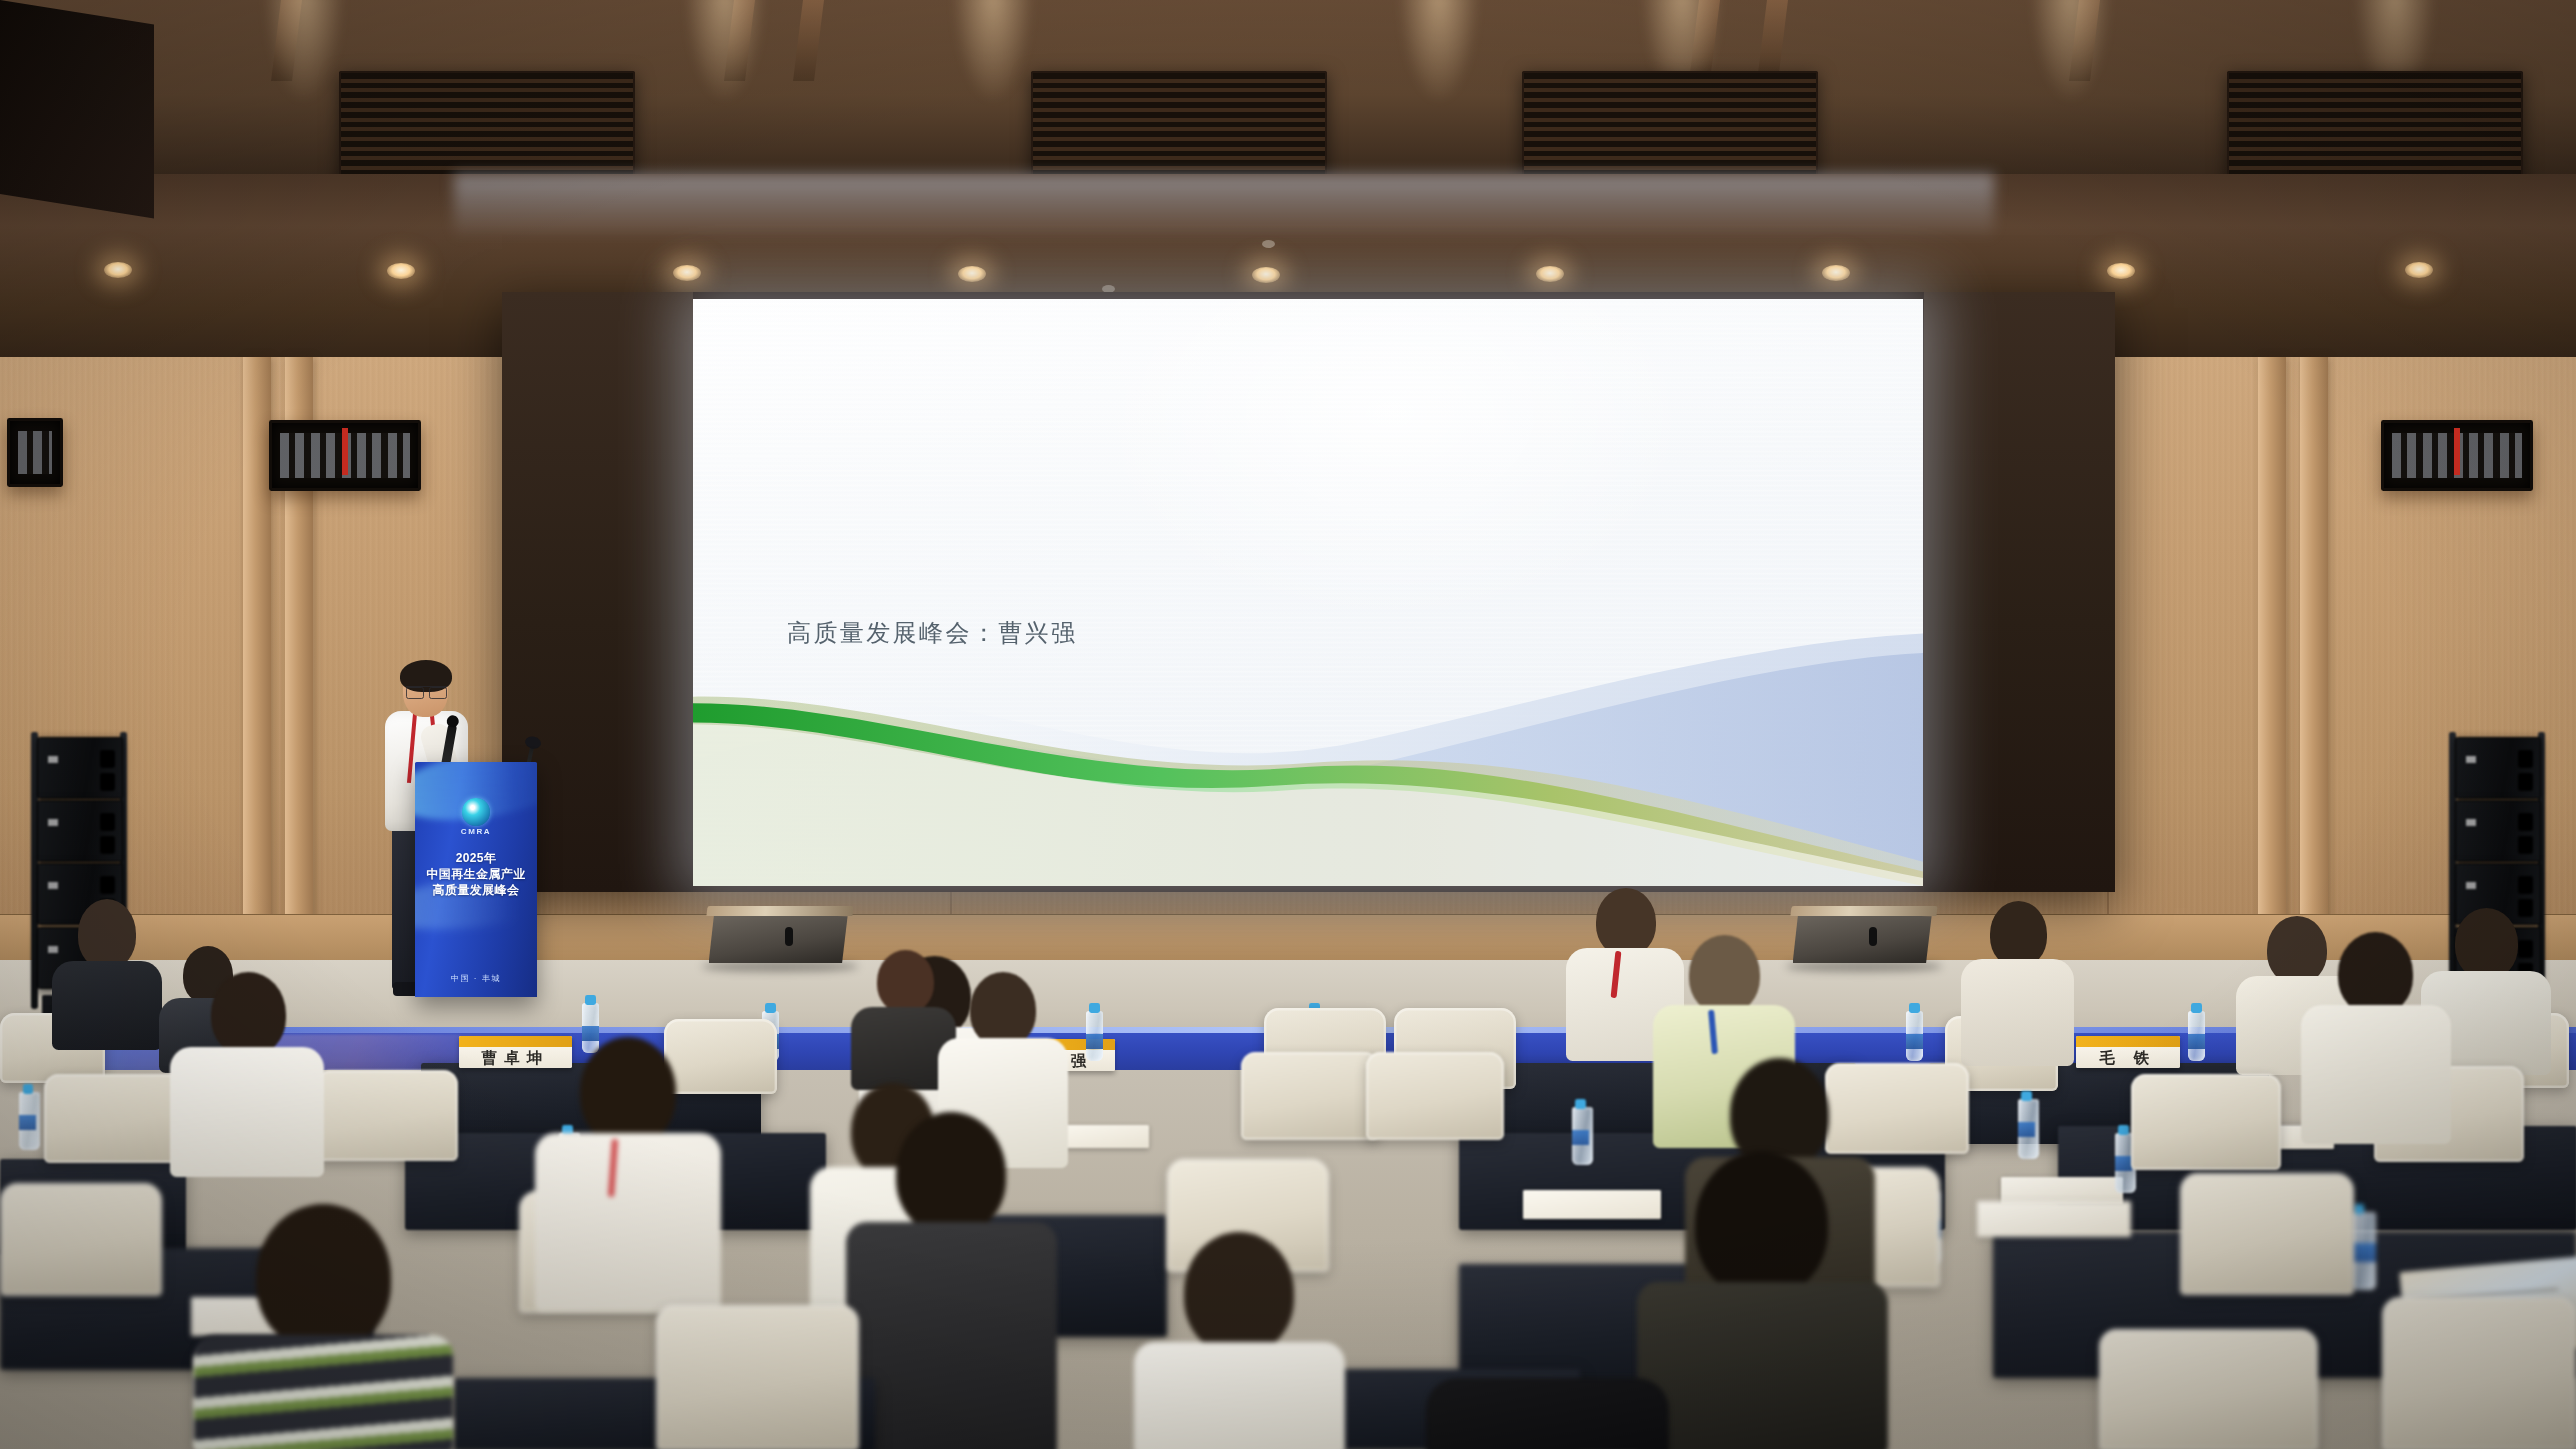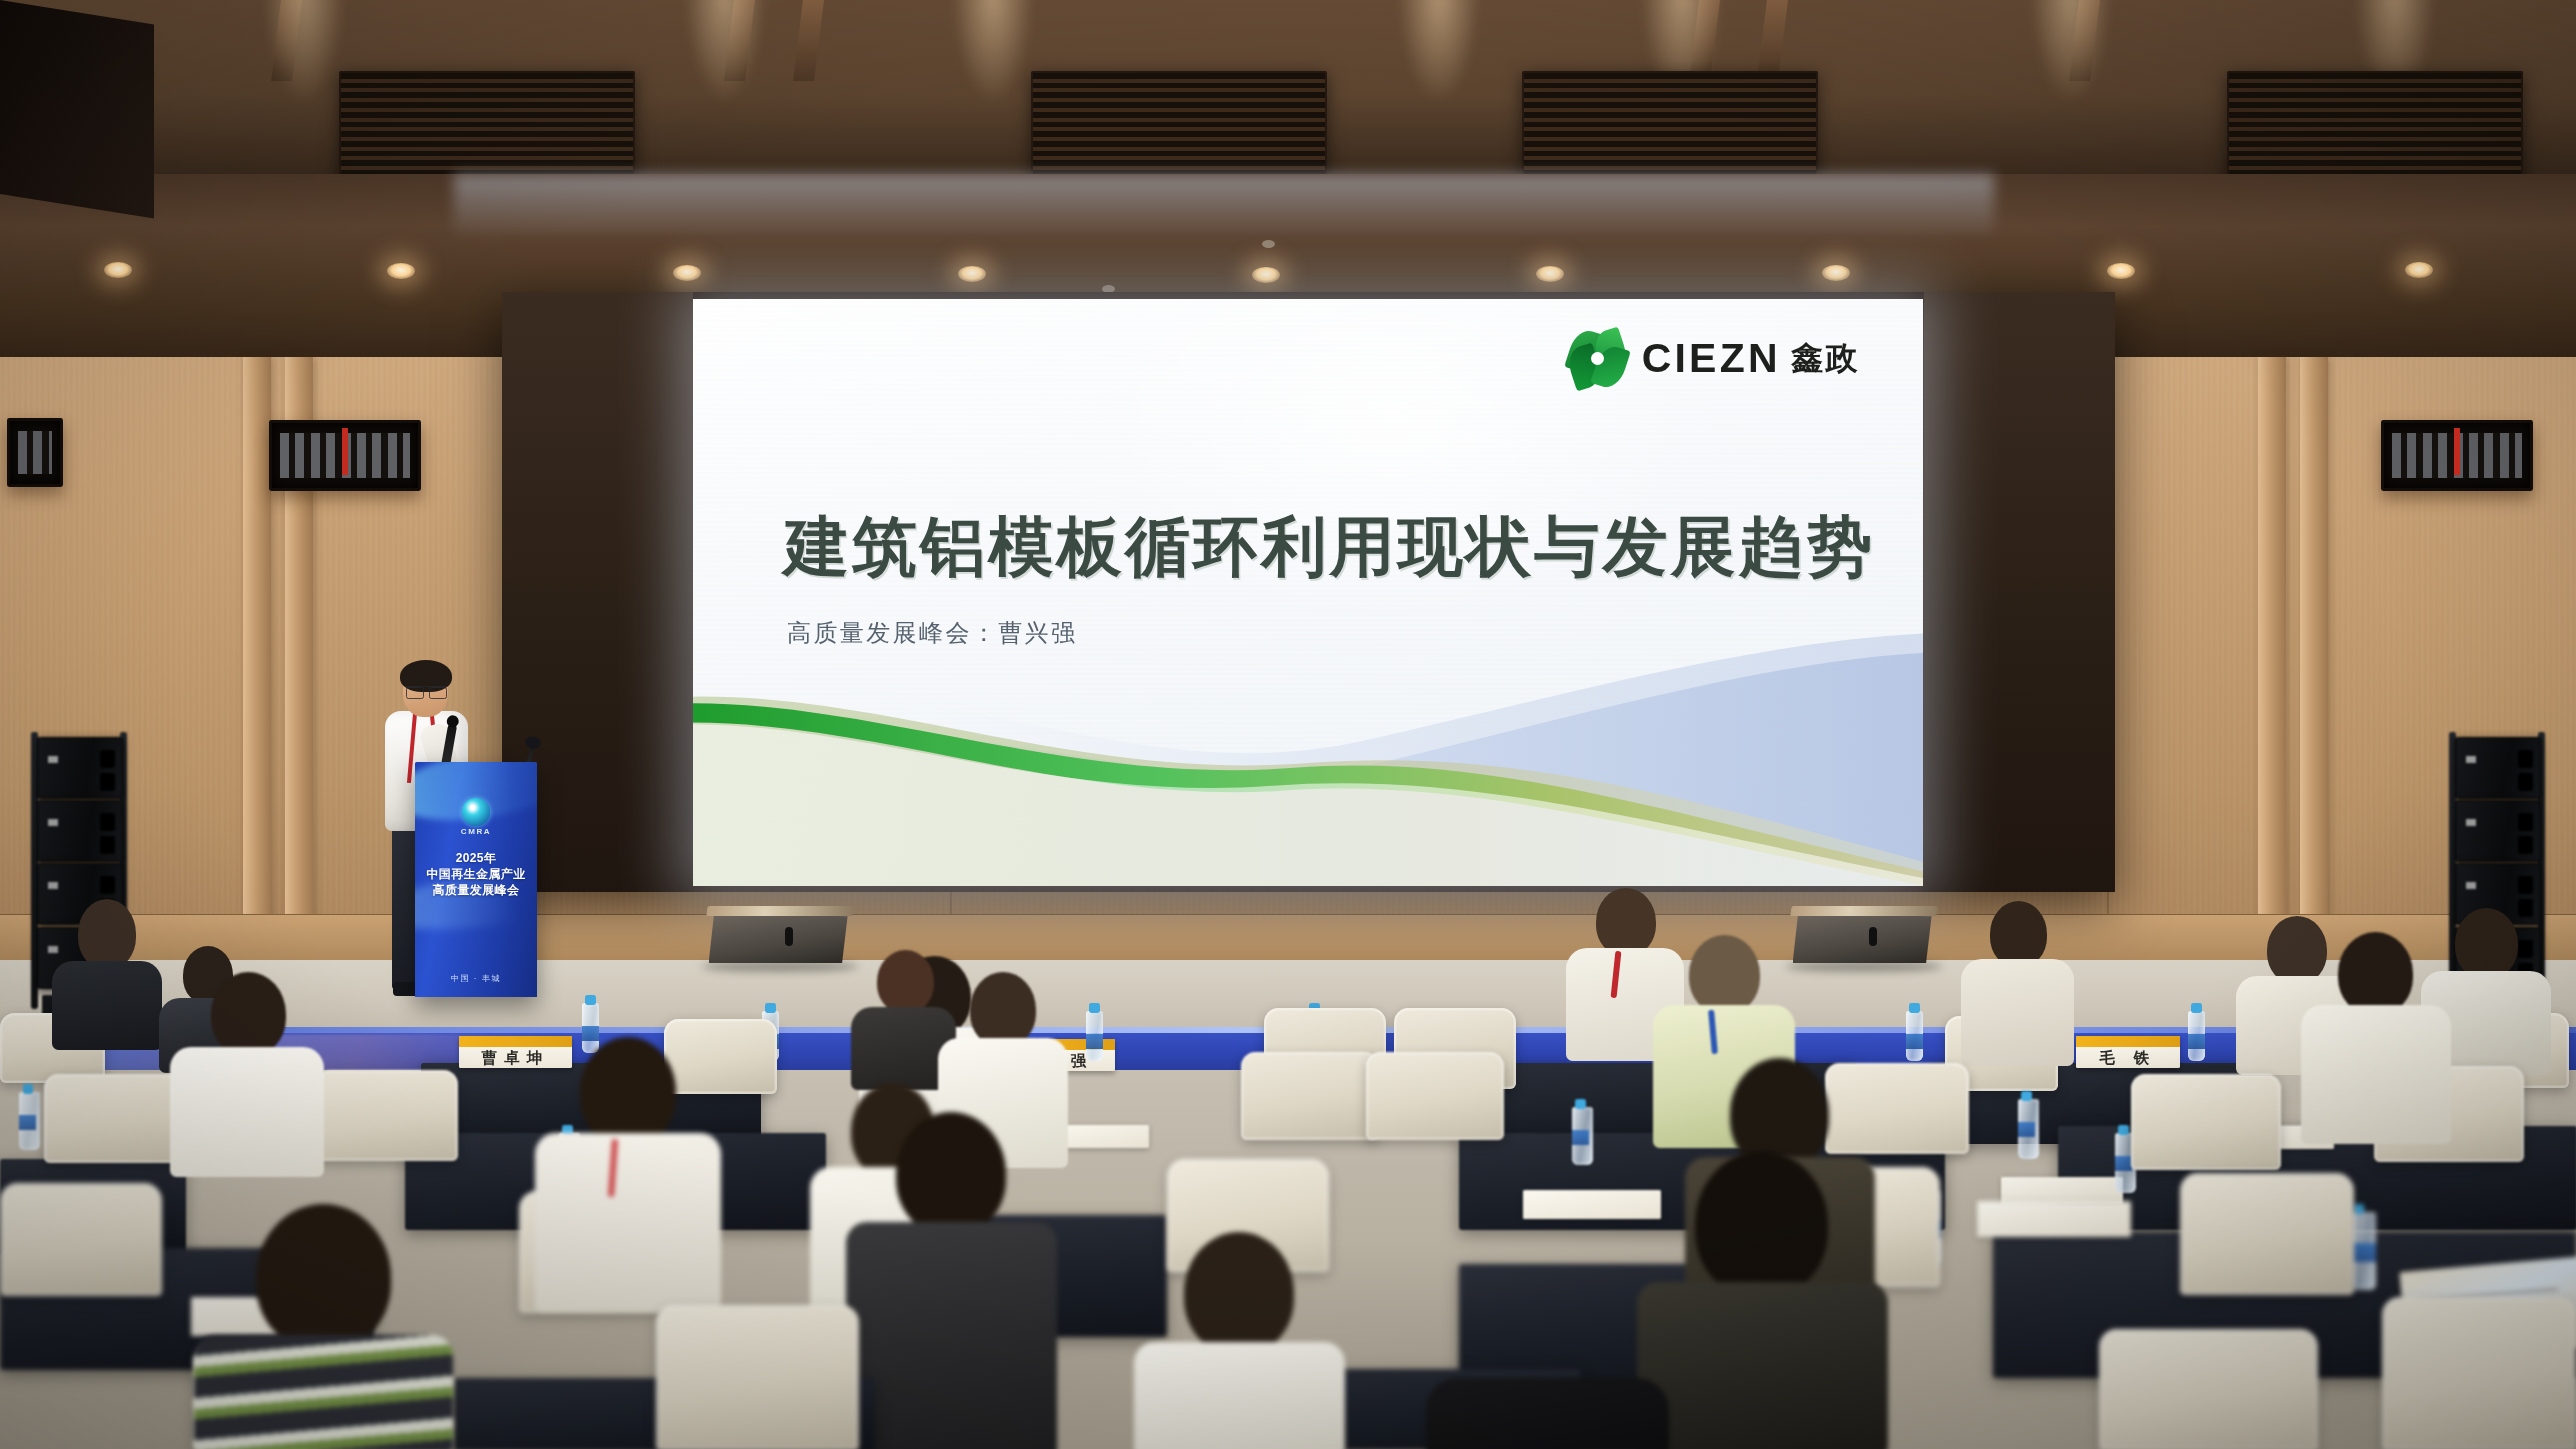--- a/index.html
+++ b/index.html
@@ -473,35 +473,21 @@
   <div class="wall-niche blur-far" style="left:6.5px;top:418px;width:50px;height:63px;"></div>
   <div class="wall-base"></div>
 
   <div class="screen-frame">
     <div class="screen-side left"></div>
     <div class="screen-side right"></div>
 
     <div class="slide">
       <div class="slide-glow"></div>
 
-      <div class="logo-wrap">
-        <div class="logo-mark">
-          <div class="pet p1"></div>
-            <div class="pet p2"></div>
-          <div class="pet p3"></div>
-            <div class="pet p4"></div>
-          <div class="core"></div>
-        </div>
-        <div class="logo-text">
-          <span class="logo-latin">CIEZN</span>
-          <span class="logo-cjk">鑫政</span>
-        </div>
-      </div>
-
-      <div class="slide-title">建筑铝模板循环利用现状与发展趋势</div>
+
       <div class="slide-sub">高质量发展峰会：曹兴强</div>
 
       <svg class="wave-layer" viewBox="0 0 1518 330" preserveAspectRatio="none">
         <defs>
           <linearGradient id="gBlue" x1="0" y1="0" x2="1" y2="0">
             <stop offset="0%" stop-color="#eaf0f8" stop-opacity=".2"></stop>
             <stop offset="55%" stop-color="#c4d3ec" stop-opacity=".85"></stop>
             <stop offset="100%" stop-color="#aebfe0" stop-opacity=".95"></stop>
           </linearGradient>
           <linearGradient id="gGreen" x1="0" y1="0" x2="1" y2="0">

